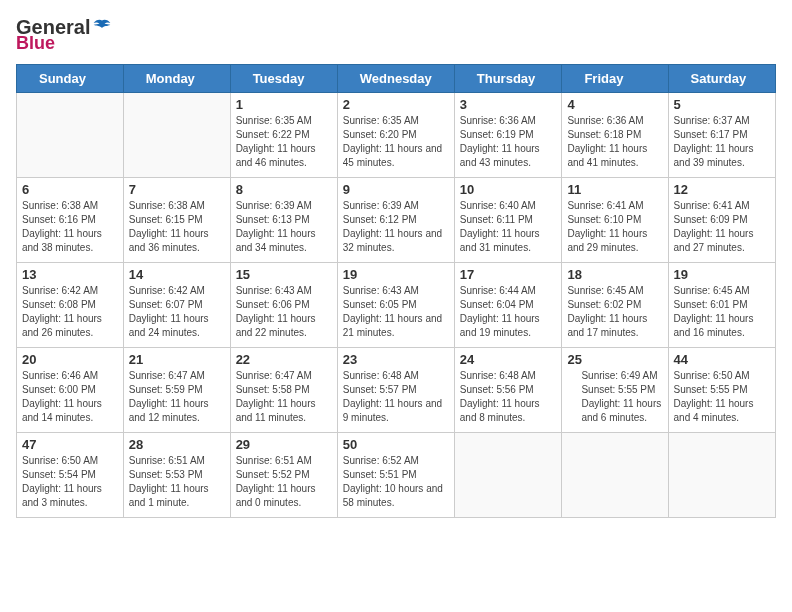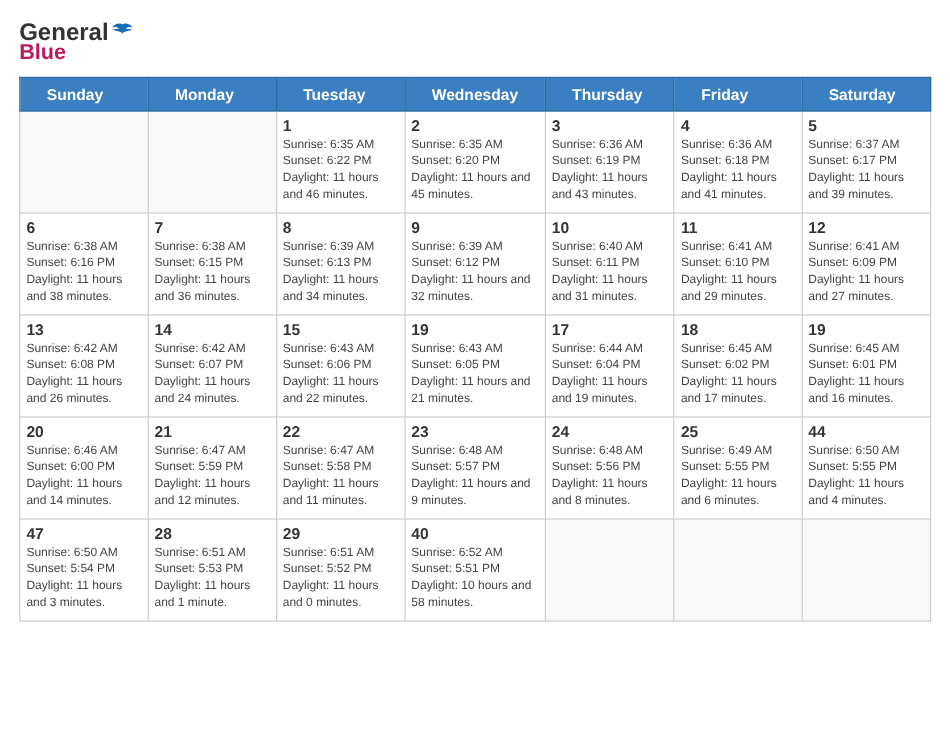--- a/index.html
+++ b/index.html
@@ -271,21 +271,21 @@
 Daylight: 11 hours and 9 minutes.</div>
         </td>
         <td>
           <div class="day-number">24</div>
           <div class="day-info" style="white-space: pre-line;">Sunrise: 6:48 AM
 Sunset: 5:56 PM
 Daylight: 11 hours and 8 minutes.</div>
         </td>
         <td>
           <div class="day-number">25</div>
-          <div class="day-info" style="white-space: pre-line;">Sunrise: 6:49 AM
+          <div class="day-info" style="white-space: pre-line; margin-left: 14px;">Sunrise: 6:49 AM
 Sunset: 5:55 PM
 Daylight: 11 hours and 6 minutes.</div>
         </td>
         <td>
           <div class="day-number">44</div>
           <div class="day-info" style="white-space: pre-line;">Sunrise: 6:50 AM
 Sunset: 5:55 PM
 Daylight: 11 hours and 4 minutes.</div>
         </td>
       </tr>
@@ -302,21 +302,21 @@
 Sunset: 5:53 PM
 Daylight: 11 hours and 1 minute.</div>
         </td>
         <td>
           <div class="day-number">29</div>
           <div class="day-info" style="white-space: pre-line;">Sunrise: 6:51 AM
 Sunset: 5:52 PM
 Daylight: 11 hours and 0 minutes.</div>
         </td>
         <td>
-          <div class="day-number">40</div>
+          <div class="day-number">50</div>
           <div class="day-info" style="white-space: pre-line;">Sunrise: 6:52 AM
 Sunset: 5:51 PM
 Daylight: 10 hours and 58 minutes.</div>
         </td>
         <td class="empty"></td>
         <td class="empty"></td>
         <td class="empty"></td>
       </tr>
     </tbody>
 </table>

